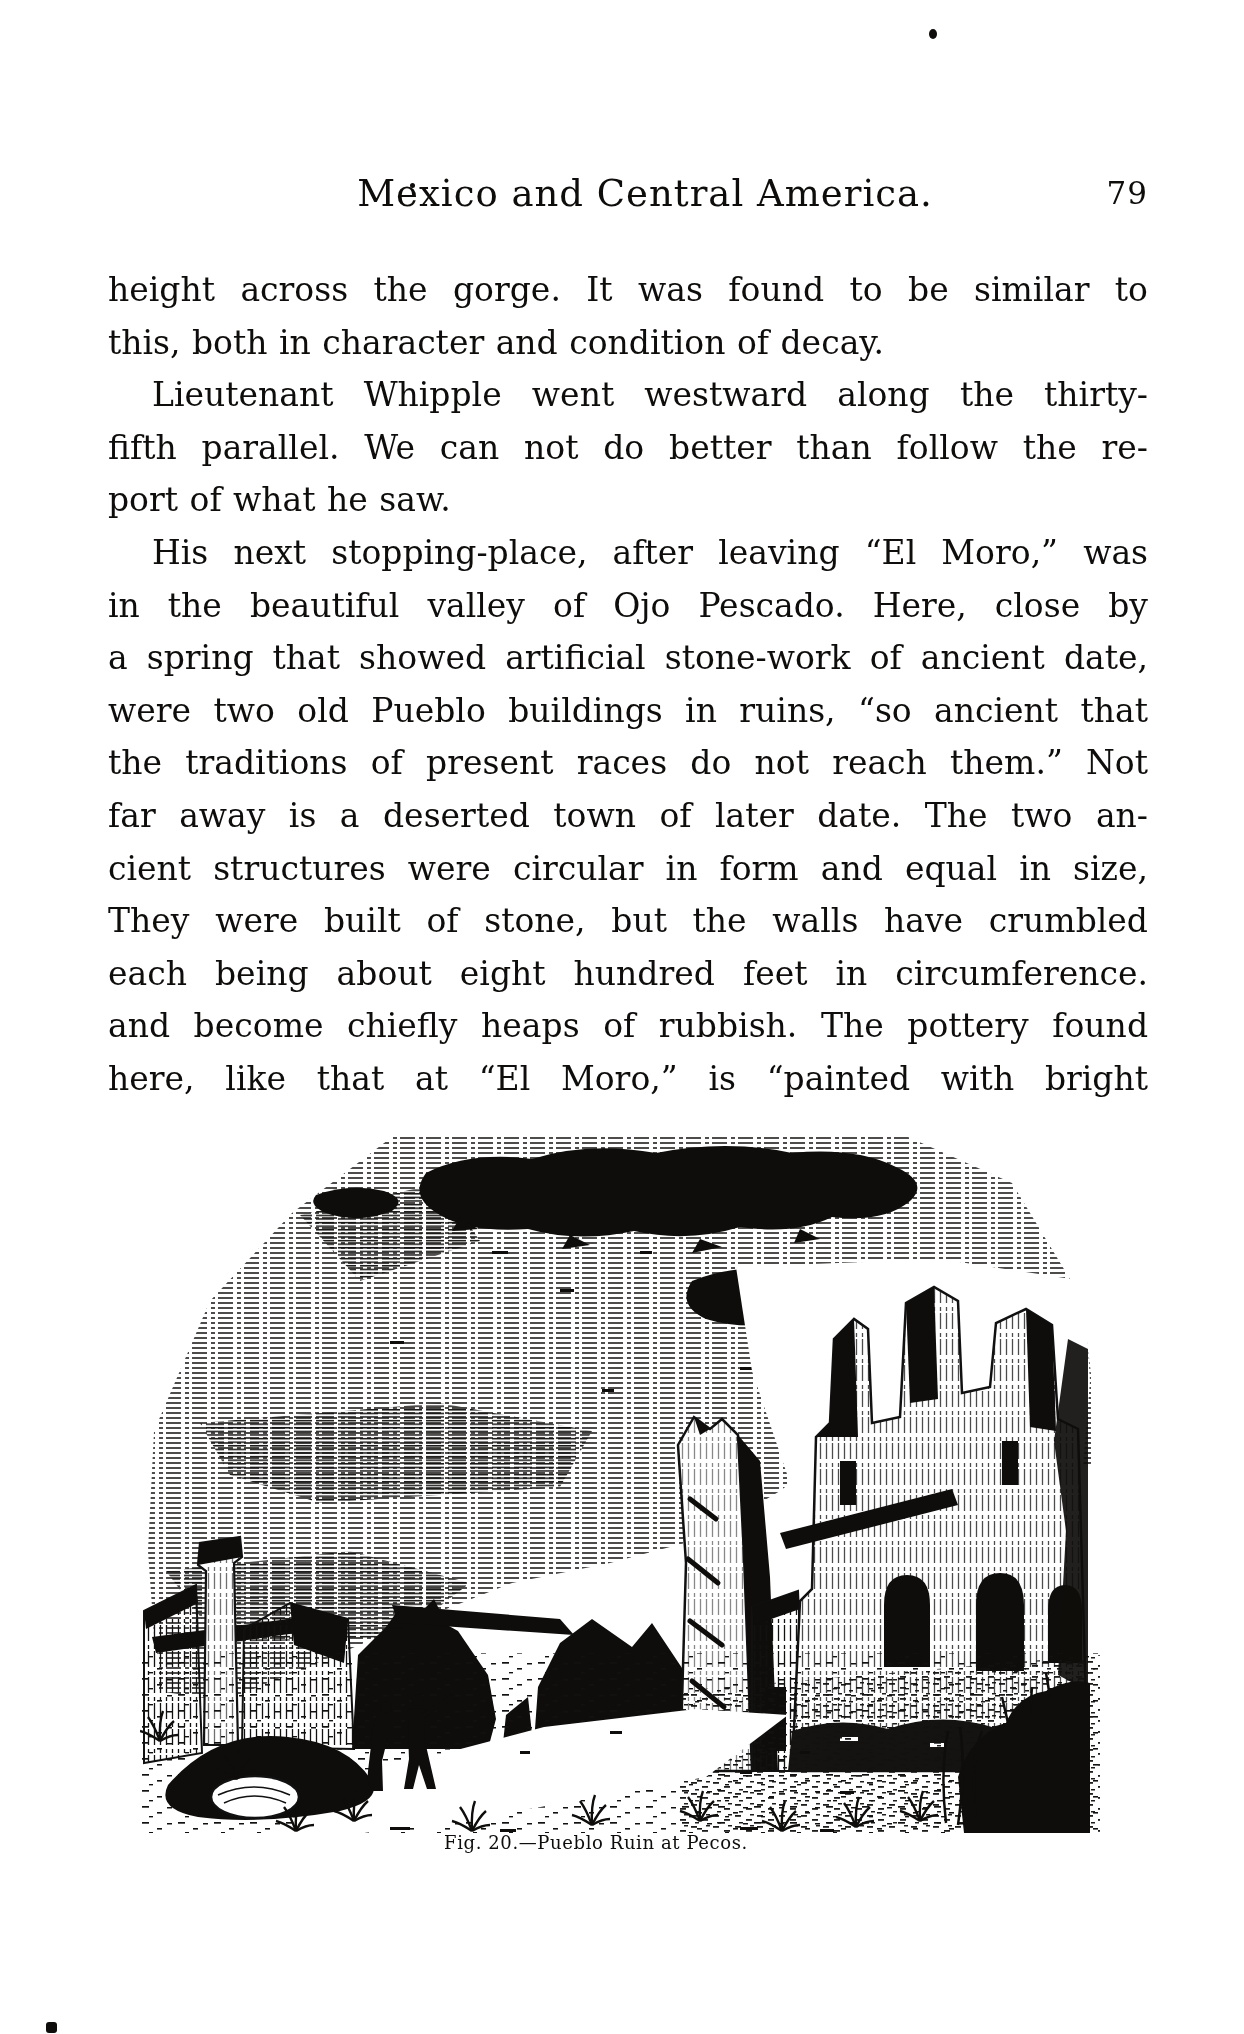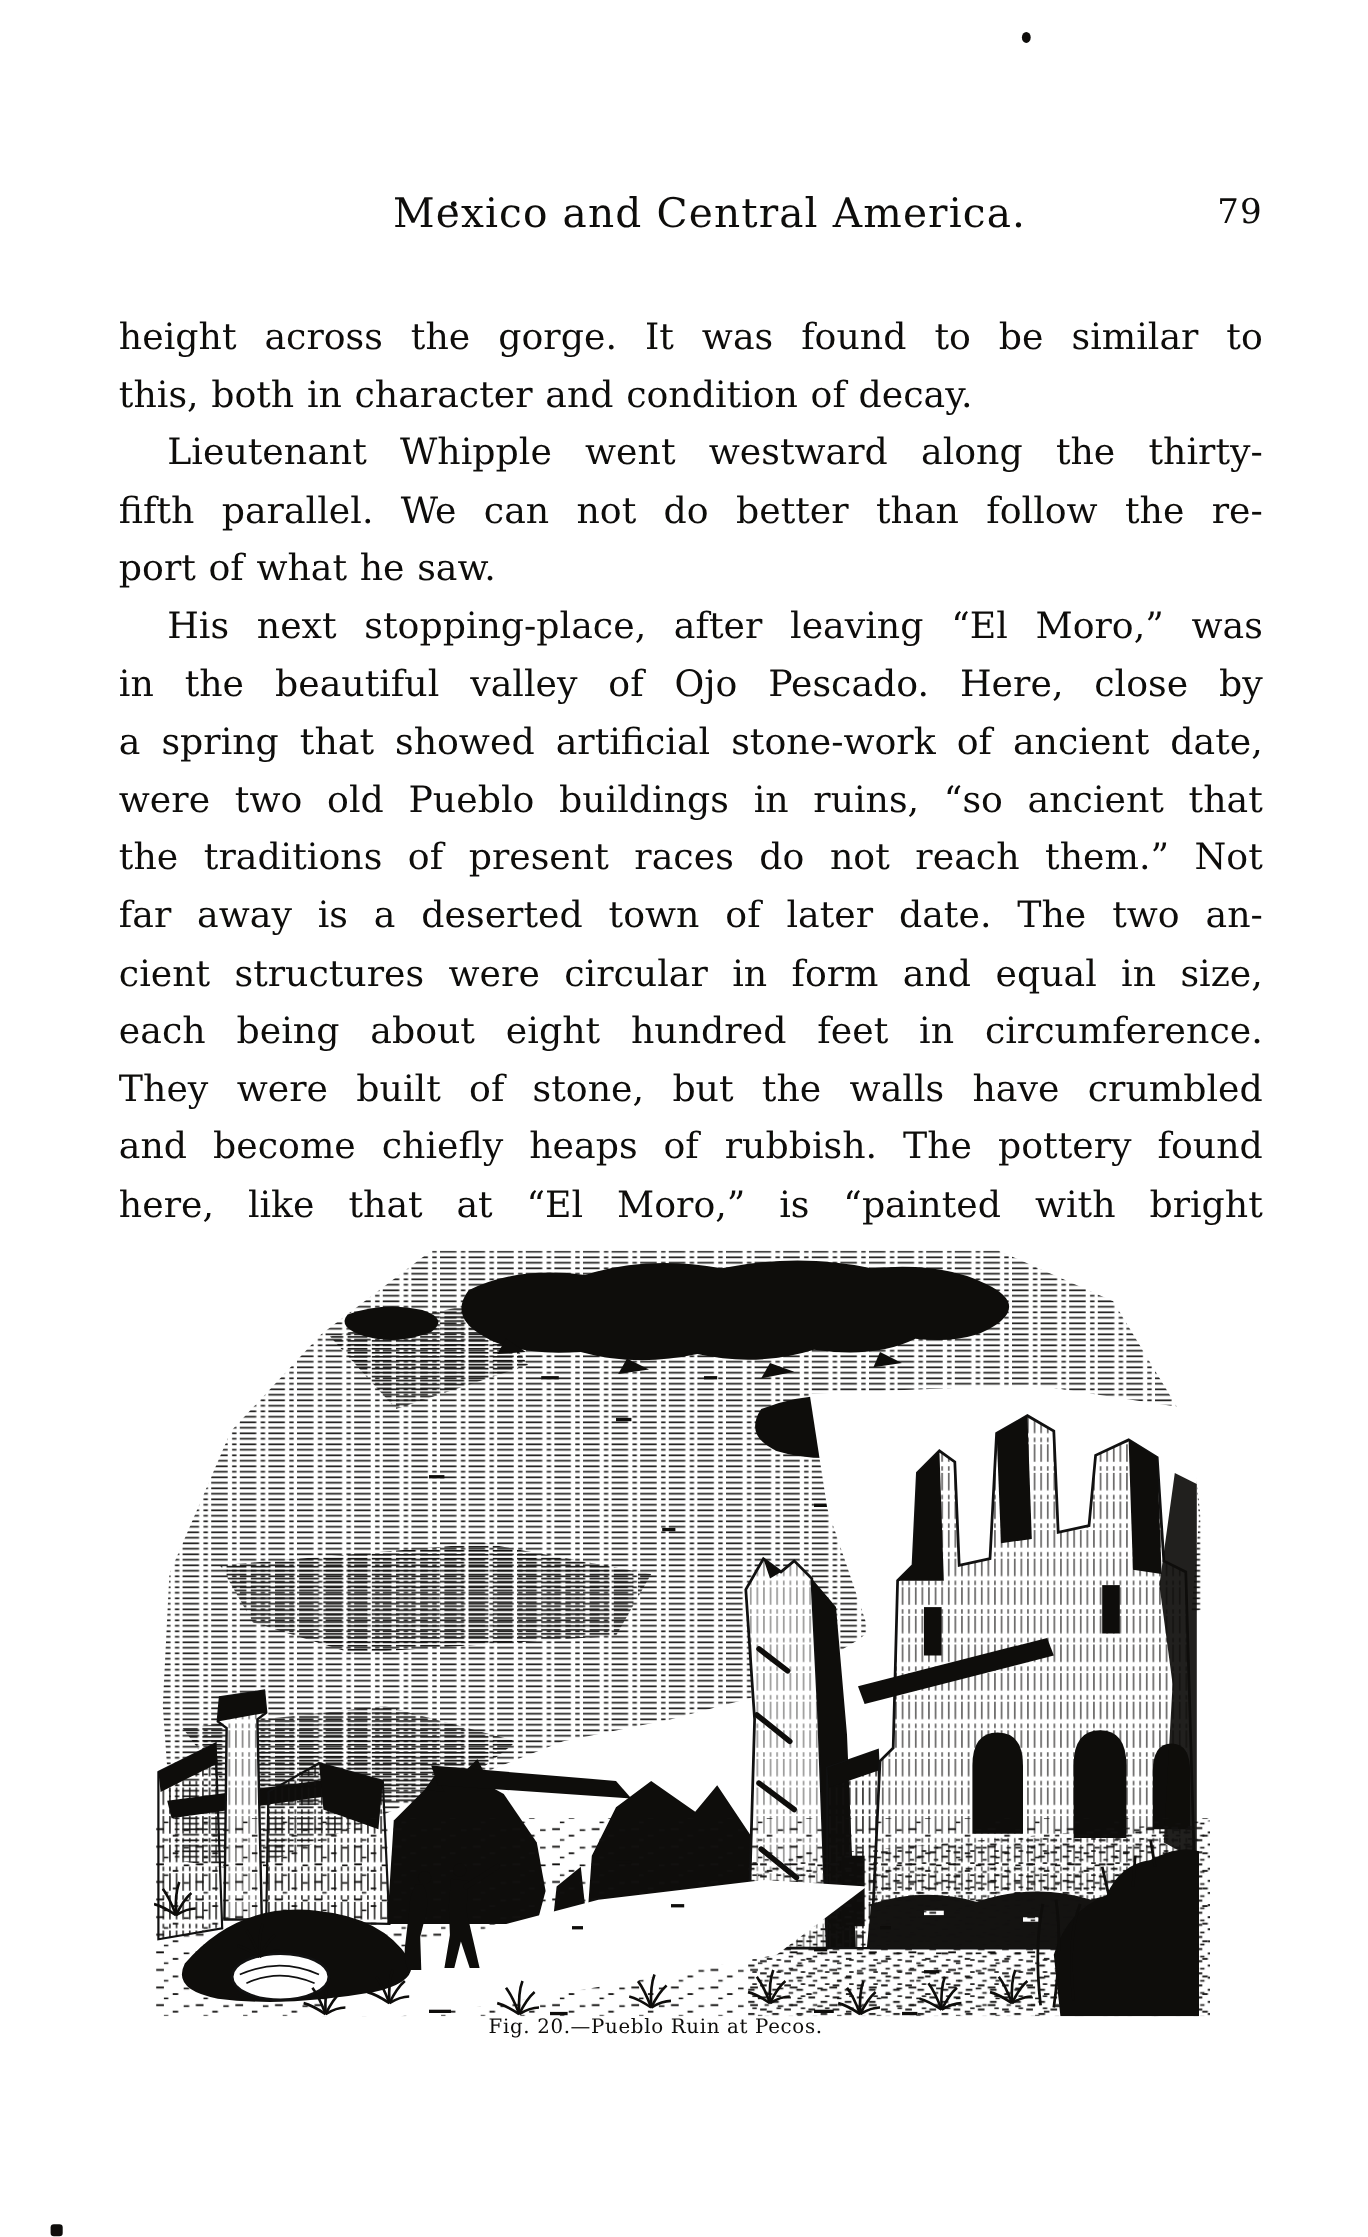--- a/index.html
+++ b/index.html
@@ -19,21 +19,21 @@
   }
   .head-title{
     position:absolute;left:0;width:100%;text-align:center;text-indent:34px;
     letter-spacing:1px;
   }
   .page-num{
     position:absolute;right:0;top:3px;font-size:31px;letter-spacing:1px;
   }
   
   .body-text{
-    position:absolute;top:280px;left:108px;width:1040px;
+    position:absolute;top:264px;left:108px;width:1040px;
     font-size:33px;line-height:52.6px;
   }
   .bl{
     text-align:justify;
     text-align-last:justify;
     height:52.6px;
     overflow:visible;
     word-spacing:1px;
   }
   .bl.end{text-align-last:left;}
@@ -66,22 +66,22 @@
     <div class="bl ind">Lieutenant Whipple went westward along the thirty-</div>
     <div class="bl">fifth parallel.  We can not do better than follow the re-</div>
     <div class="bl end">port of what he saw.</div>
     <div class="bl ind">His next stopping-place, after leaving “El Moro,” was</div>
     <div class="bl">in the beautiful valley of Ojo Pescado.  Here, close by</div>
     <div class="bl">a spring that showed artificial stone-work of ancient date,</div>
     <div class="bl">were two old Pueblo buildings in ruins, “so ancient that</div>
     <div class="bl">the traditions of present races do not reach them.”  Not</div>
     <div class="bl">far away is a deserted town of later date.  The two an-</div>
     <div class="bl">cient structures were circular in form and equal in size,</div>
+    <div class="bl">They were built of stone, but the walls have crumbled</div>
     <div class="bl">each being about eight hundred feet in circumference.</div>
-    <div class="bl">They were built of stone, but the walls have crumbled</div>
     <div class="bl">and become chiefly heaps of rubbish.  The pottery found</div>
     <div class="bl">here, like that at “El Moro,” is “painted with bright</div>
   </div>
 
   <div class="figure-wrap">
     <svg width="960" height="702" viewBox="0 0 960 702" xmlns="http://www.w3.org/2000/svg">
       <defs>
         <pattern id="skyH" width="26" height="5" patternUnits="userSpaceOnUse">
           <line x1="0" y1="2" x2="26" y2="2" stroke="#121110" stroke-width="1.4" stroke-dasharray="15 4 4 3"></line>
         </pattern>

